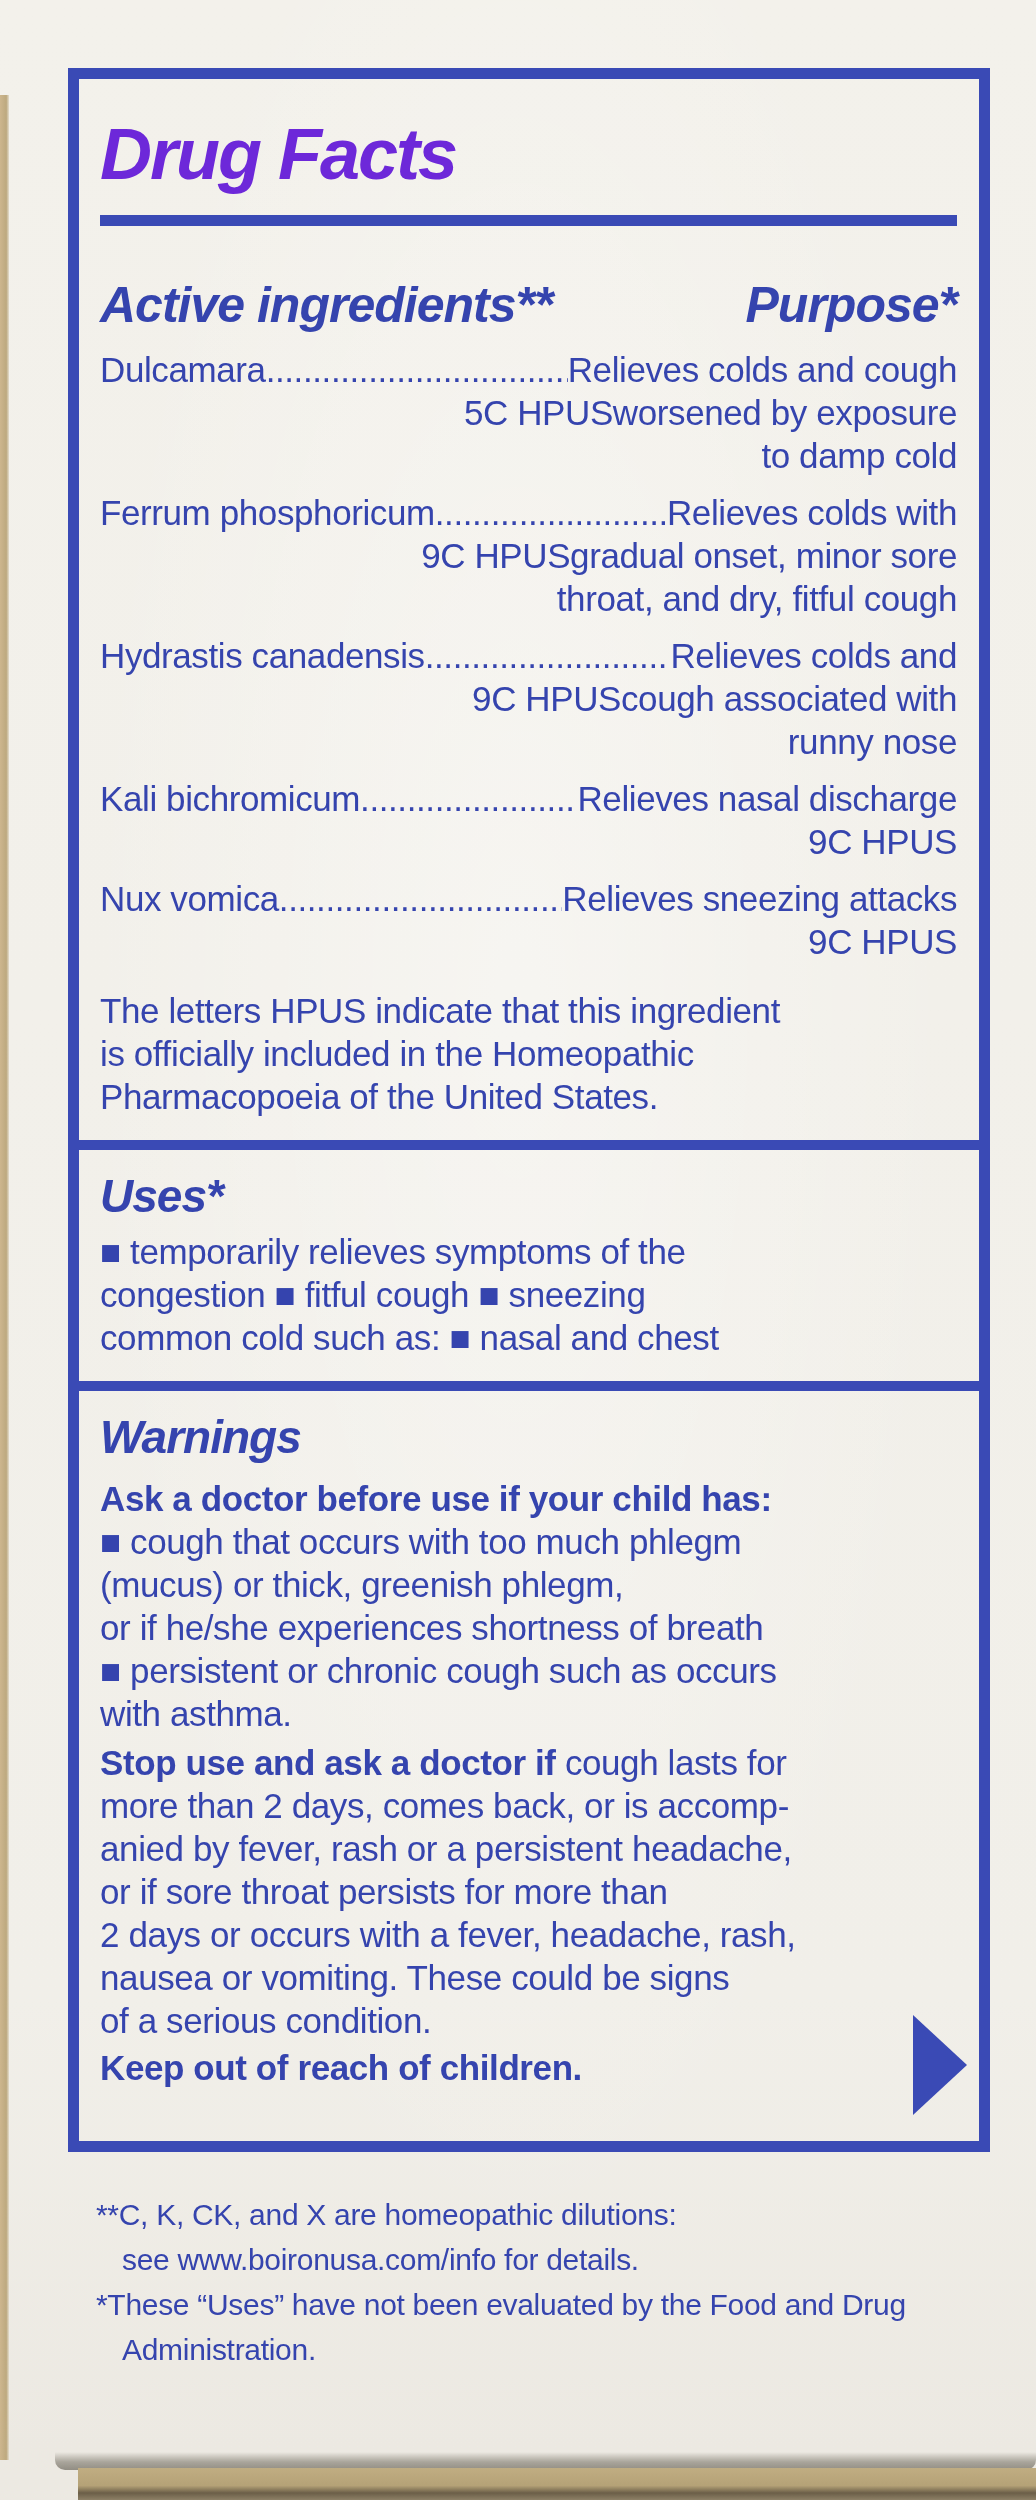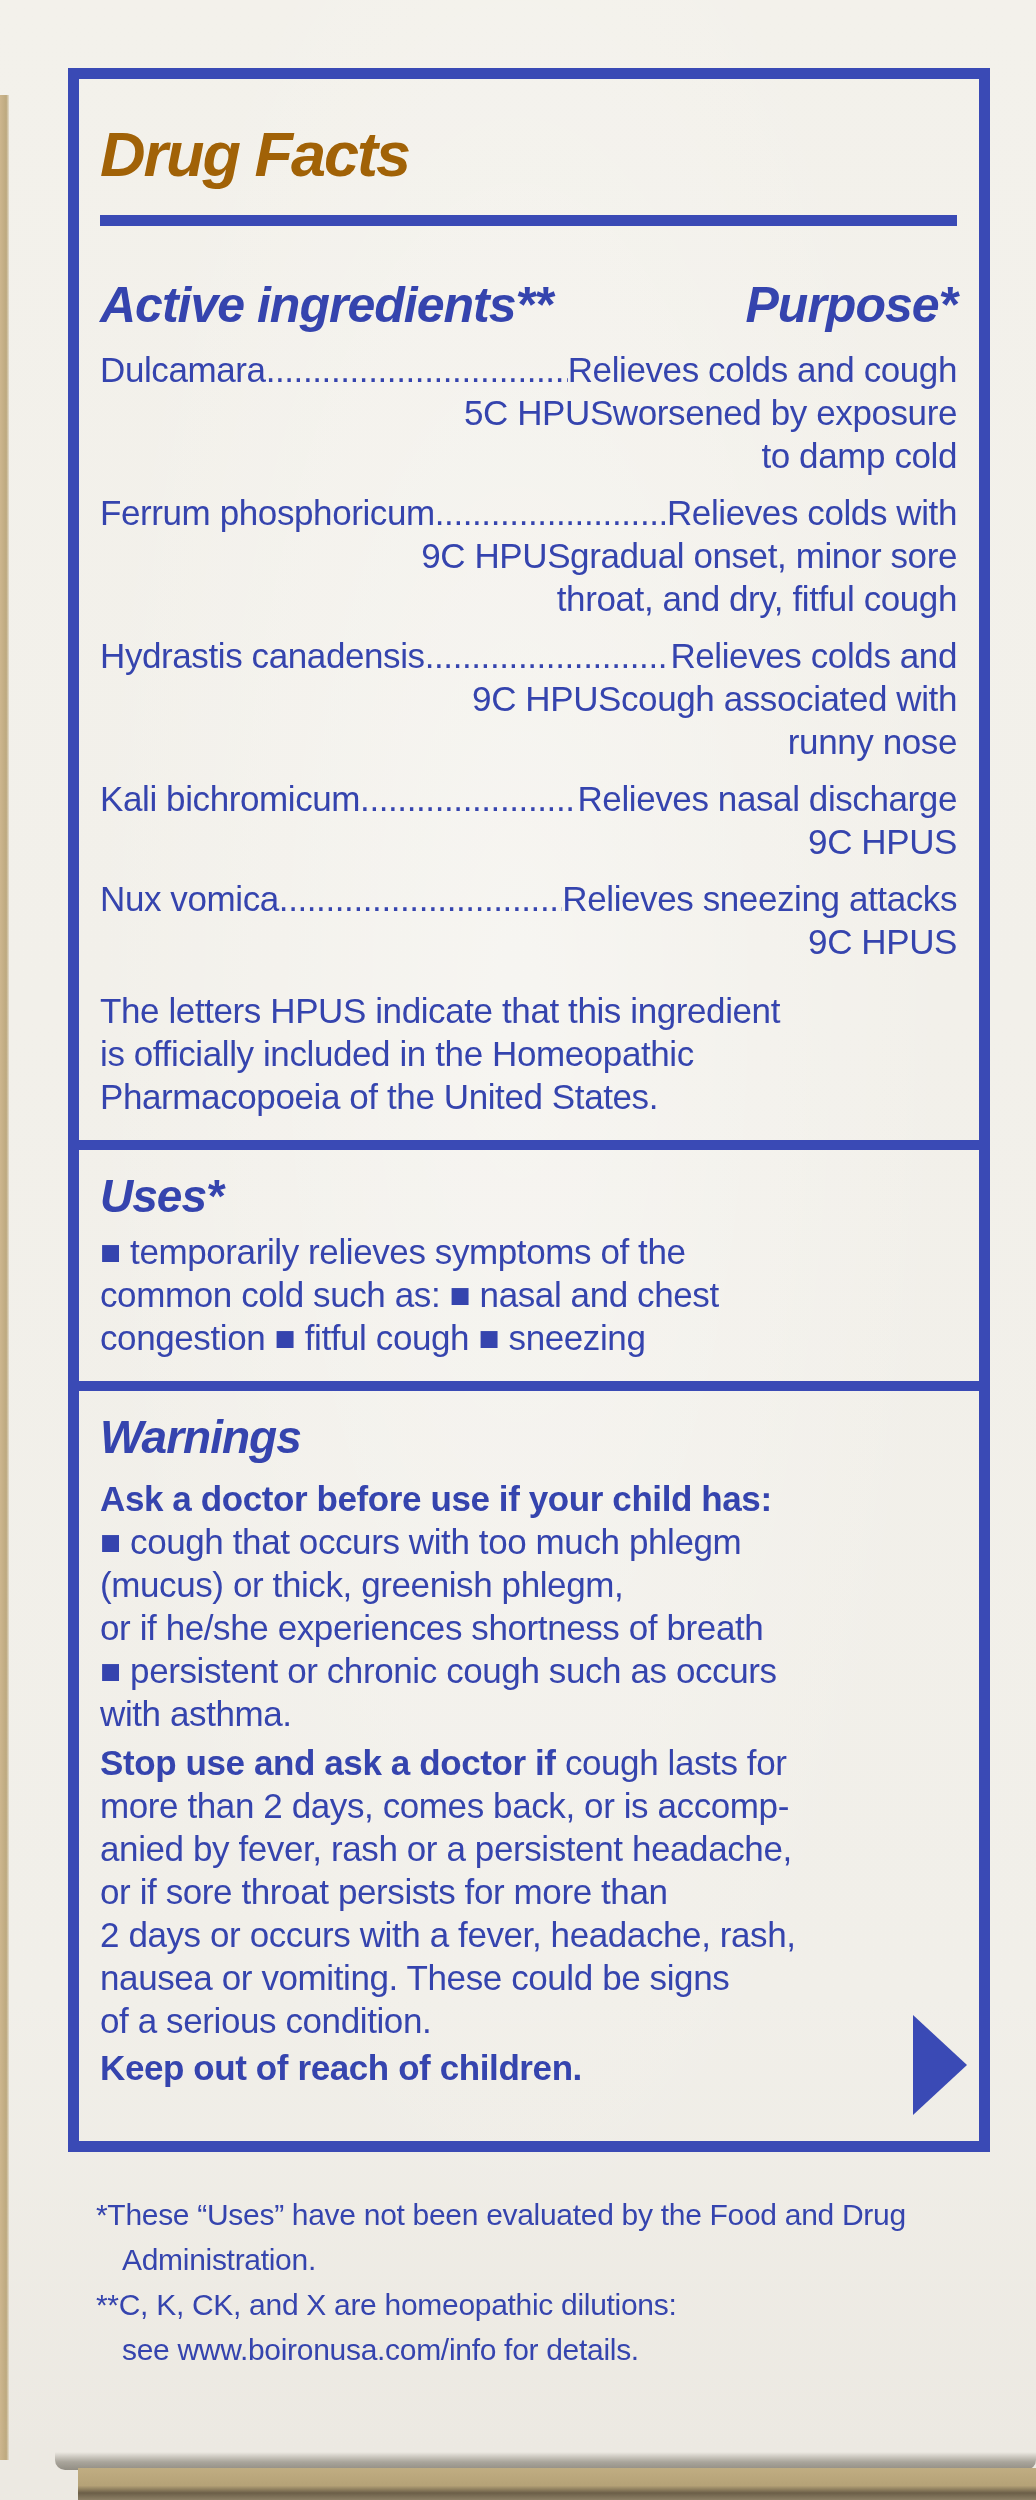--- a/index.html
+++ b/index.html
@@ -18,22 +18,22 @@
     background:linear-gradient(90deg,#cdb68e,#bda97f 70%,#e4ddcd);}
   .bottom-shadow{position:absolute;left:55px;right:0;top:2452px;height:18px;
     background:linear-gradient(180deg,rgba(0,0,0,0) 0%, #a9a59b 55%, #918d83 100%);
     border-radius:0 0 10px 10px;}
   .bottom-cardboard{position:absolute;left:78px;right:0;top:2468px;height:32px;
     background:linear-gradient(180deg,#c0ad82 0%, #b5a277 55%, #6b5e48 78%, #8d8066 100%);}
   
   .df-box{position:absolute;left:68px;top:68px;width:922px;height:2084px;
     box-sizing:border-box;border:11px solid #3a4ab5;
     padding:16px 22px 0 21px;}
-  .df-title{font-size:63px;line-height:102px;font-weight:bold;font-style:italic;
-    letter-spacing:-2px;margin:8px 0 0 0;color:#a16207;}
+  .df-title{font-size:72px;line-height:102px;font-weight:bold;font-style:italic;
+    letter-spacing:-2px;margin:8px 0 0 0;color:#6d28d9;}
   .title-rule{height:11px;background:#3a4ab5;margin-top:10px;}
   .col-headers{display:flex;justify-content:space-between;align-items:baseline;
     margin-top:50px;font-weight:bold;font-style:italic;font-size:50px;letter-spacing:-1px;}
   .body-txt{font-size:35px;letter-spacing:-0.4px;}
   .entry{margin-top:14px;line-height:43px;}
   .entry .l1{display:flex;align-items:baseline;white-space:nowrap;}
   .entry .l1 .name{flex:0 0 auto;text-align:right;}
   .entry .l1 .leader{flex:1 1 auto;overflow:hidden;white-space:nowrap;}
   .entry .l1 .p1{flex:0 0 auto;}
   .entry .l2{display:flex;justify-content:flex-end;white-space:nowrap;}
@@ -139,22 +139,22 @@
       <div class="flow-line">Pharmacopoeia of the United States.</div>
     </div>
   </div>
 
   <div class="divider"></div>
 
   <div class="body-txt">
     <div class="section-heading">Uses*</div>
     <div class="uses-lines">
       <div class="flow-line">■ temporarily relieves symptoms of the</div>
+      <div class="flow-line">congestion ■ fitful cough ■ sneezing</div>
       <div class="flow-line">common cold such as: ■ nasal and chest</div>
-      <div class="flow-line">congestion ■ fitful cough ■ sneezing</div>
     </div>
   </div>
 
   <div class="divider"></div>
 
   <div class="body-txt">
     <div class="section-heading">Warnings</div>
     <div class="warn-lines">
       <div class="flow-line bold">Ask a doctor before use if your child has:</div>
       <div class="flow-line">■ cough that occurs with too much phlegm</div>
@@ -175,23 +175,23 @@
       <div class="flow-line">of a serious condition.</div>
     </div>
     <div class="flow-line keep-line">Keep out of reach of children.</div>
   </div>
 
   <div class="arrow"></div>
 </div>
 
 <div class="footnotes">
   <div>
+    <div>**C, K, CK, and X are homeopathic dilutions:</div>
+    <div class="fn-indent">see www.boironusa.com/info for details.</div>
+  </div>
+  <div>
     <div>*These “Uses” have not been evaluated by the Food and Drug</div>
     <div class="fn-indent">Administration.</div>
-  </div>
-  <div>
-    <div>**C, K, CK, and X are homeopathic dilutions:</div>
-    <div class="fn-indent">see www.boironusa.com/info for details.</div>
   </div>
 </div>
 
 <div class="bottom-shadow"></div>
 <div class="bottom-cardboard"></div>
 
 </body></html>

